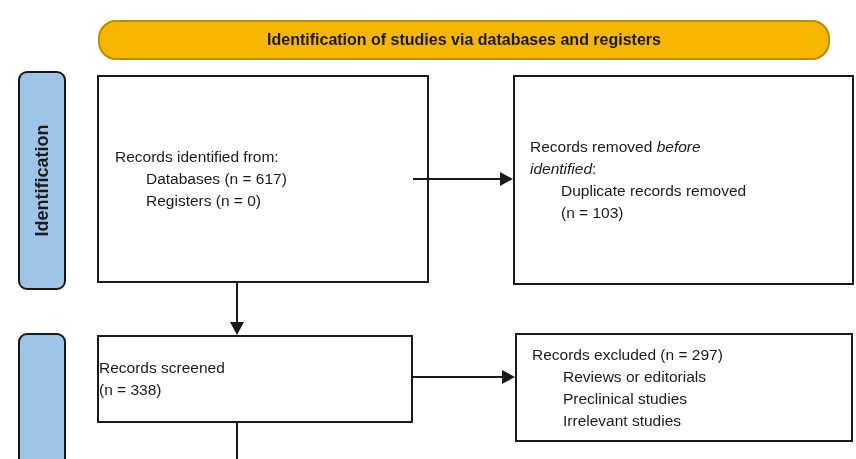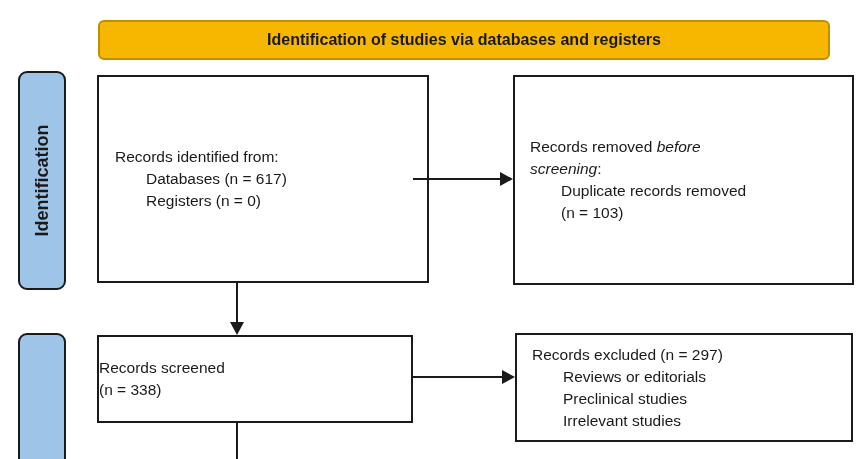--- a/index.html
+++ b/index.html
@@ -12,21 +12,21 @@
     font-family: "Liberation Sans", sans-serif;
     color: #1a1a1a;
   }
   
   .banner {
     position: absolute;
     left: 98px; top: 20px;
     width: 728px; height: 36px;
     background: var(--banner_fill, #F7B600);
     border: 2px solid var(--banner_border, #BD8E00);
-    border-radius: 6px;
+    border-radius: 18px;
     display: flex; align-items: center; justify-content: center;
   }
   .banner-label {
     font-weight: bold;
     font-size: 16px;
   }
   
   .stage {
     position: absolute;
     left: 18px;
@@ -90,21 +90,21 @@
   <div class="stage stage-screening"></div>
 
   <div class="flowbox box-identified">
     <div class="line">Records identified from:</div>
     <div class="line indent">Databases (n = 617)</div>
     <div class="line indent">Registers (n = 0)</div>
   </div>
 
   <div class="flowbox box-removed">
     <div class="line"><span>Records removed </span><em>before</em></div>
-    <div class="line"><em>screening</em><span>:</span></div>
+    <div class="line"><em>identified</em><span>:</span></div>
     <div class="line indent">Duplicate records removed</div>
     <div class="line indent">(n = 103)</div>
   </div>
 
   <div class="flowbox box-screened">
     <div class="line">Records screened</div>
     <div class="line">(n = 338)</div>
   </div>
 
   <div class="flowbox box-excluded">

